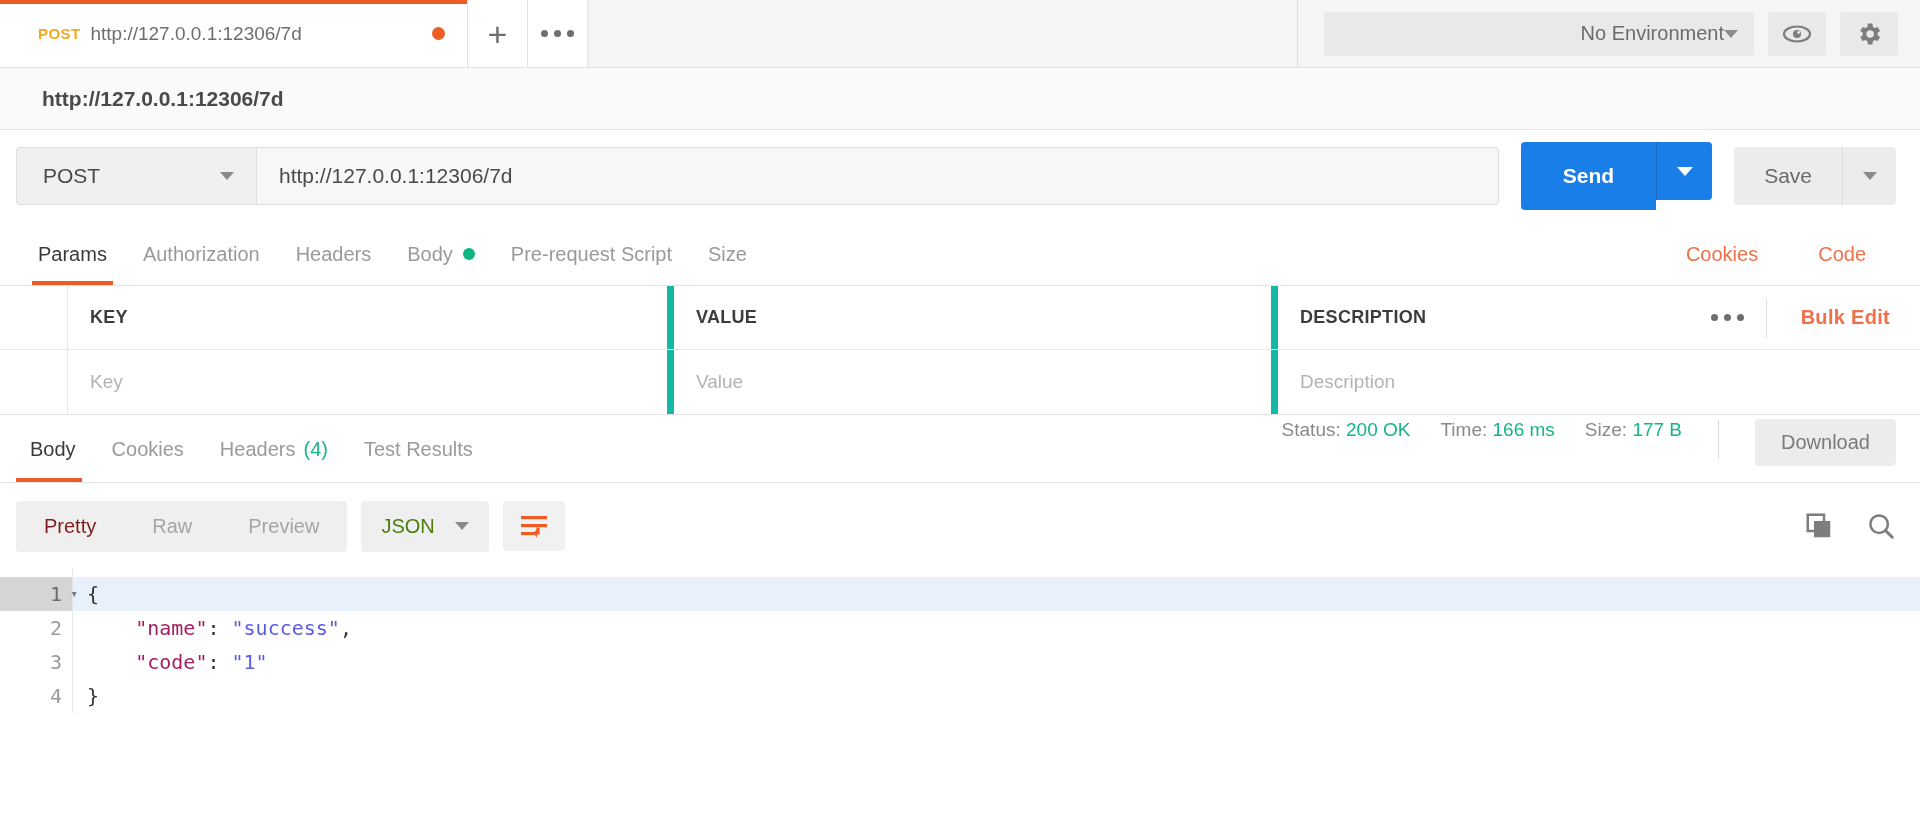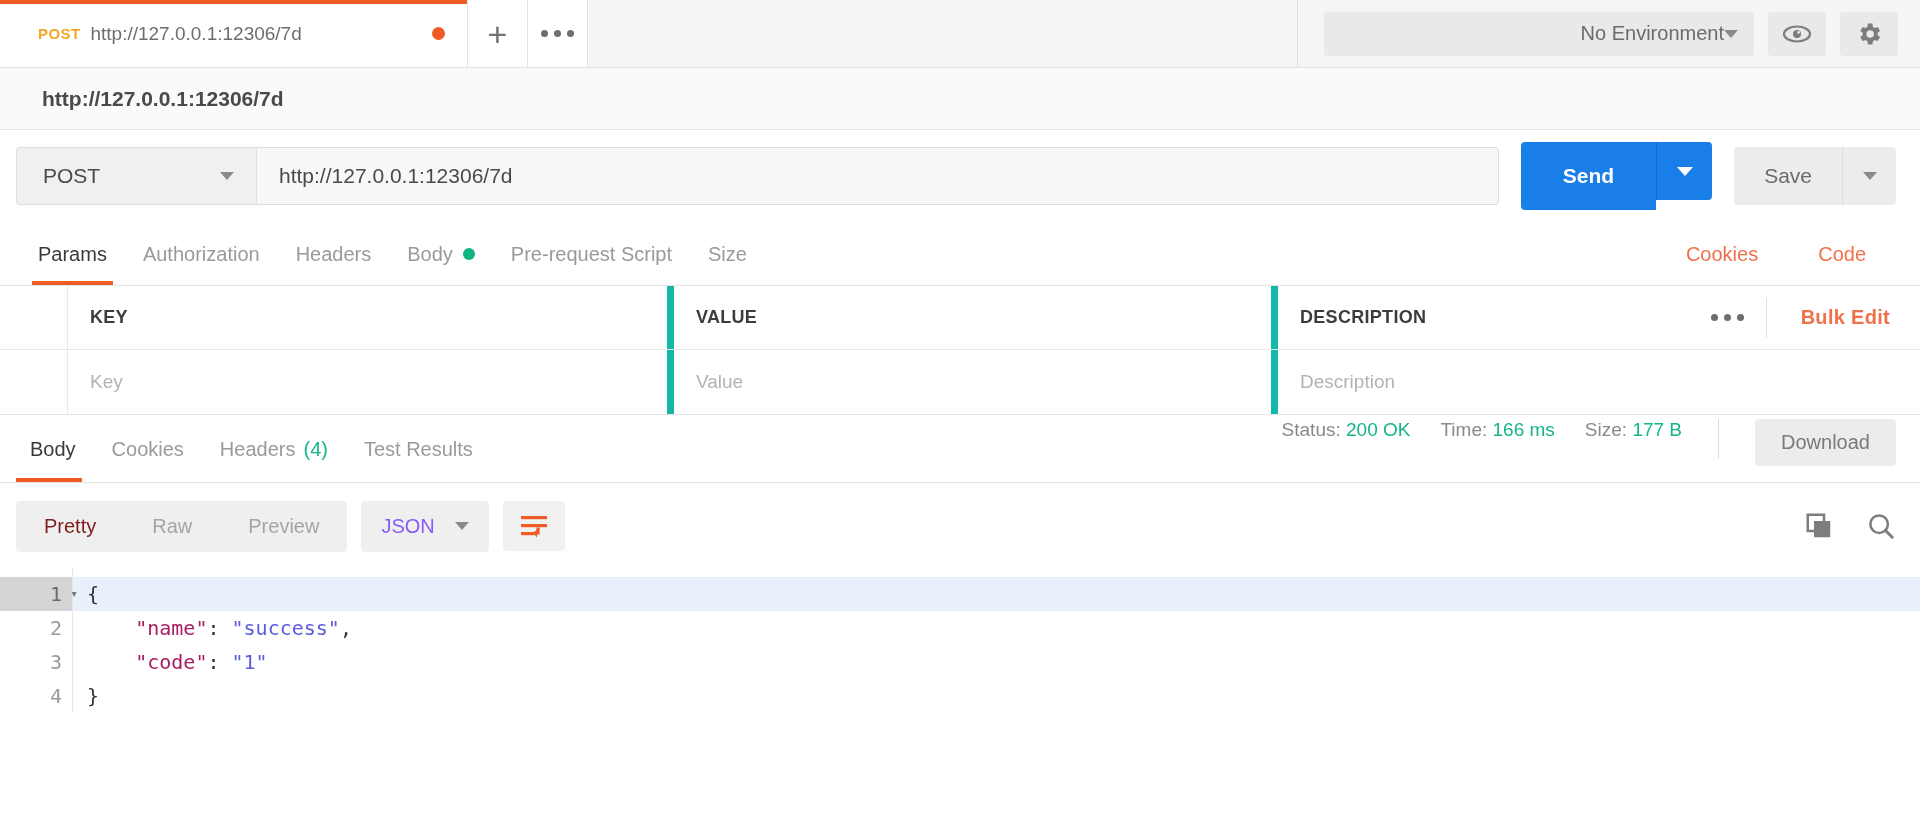--- a/index.html
+++ b/index.html
@@ -143,21 +143,21 @@
   .meta { display:flex; align-items:flex-start; gap:30px; margin-left:auto; padding-bottom:16px; font-size:19px; color:#8a8a8a; }
   .meta b { color:#14b58a; font-weight:400; }
   .vsep { width:1px; height:40px; background:#dadada; margin:0 6px; }
   .dlbtn { background:#ececec; color:#7a7a7a; font-size:20px; padding:12px 26px; border-radius:4px; }
 
   
   .vtools { height:86px; display:flex; align-items:center; padding:0 24px 0 16px; gap:14px; }
   .seg { display:flex; background:#efefef; border-radius:4px; overflow:hidden; }
   .seg div { padding:14px 28px; font-size:20px; color:#a5a5a5; }
   .seg div.on { color:#7f1d1d; }
-  .fmt { display:flex; align-items:center; gap:20px; background:#efefef; border-radius:4px; padding:14px 20px; font-size:20px; color:#8b5cf6; }
+  .fmt { display:flex; align-items:center; gap:20px; background:#efefef; border-radius:4px; padding:14px 20px; font-size:20px; color:#4d7c0f; }
   .wrapbtn { background:#f1f1f1; border-radius:4px; padding:12px 16px; display:flex; align-items:center; }
   .vspacer { flex:1; }
   .rticons { display:flex; align-items:center; gap:32px; }
 
   
   .code { display:flex; font-family:"DejaVu Sans Mono", monospace; font-size:20px; }
   .gutter { width:72px; background:#fff; text-align:right; padding-top:8px; color:#9b9b9b; }
   .gutter .ln { height:34px; line-height:34px; padding-right:10px; position:relative; }
   .gutter .ln.hl { background:#d5d5d5; color:#6b6b6b; }
   .gutter .fold { position:absolute; right:-6px; top:0; color:#7a7a7a; font-size:13px; }

